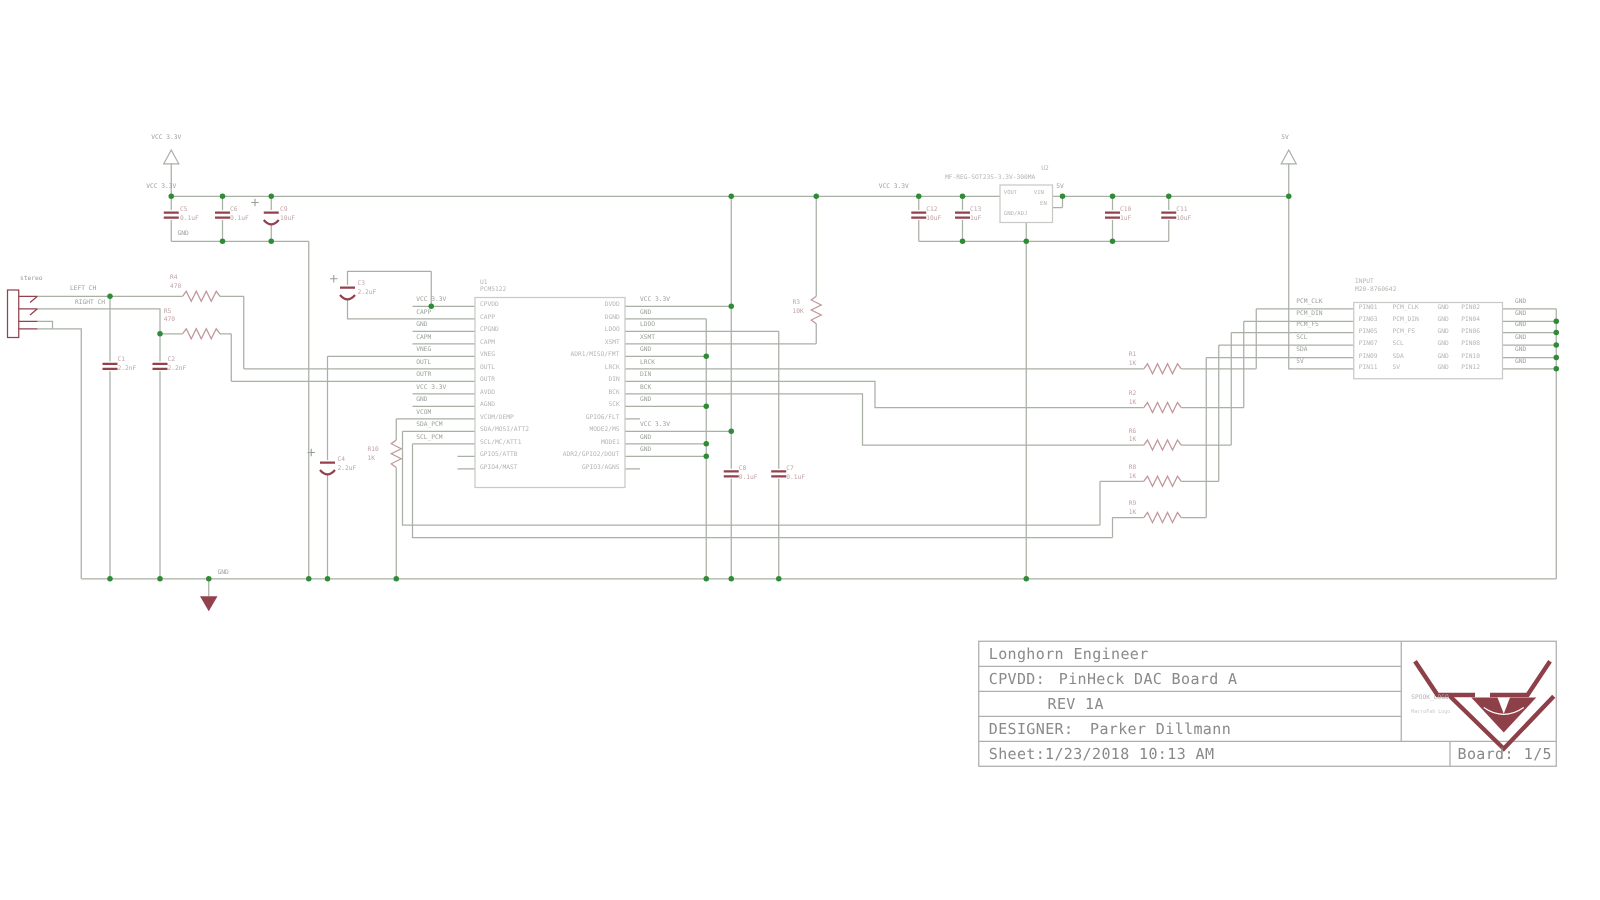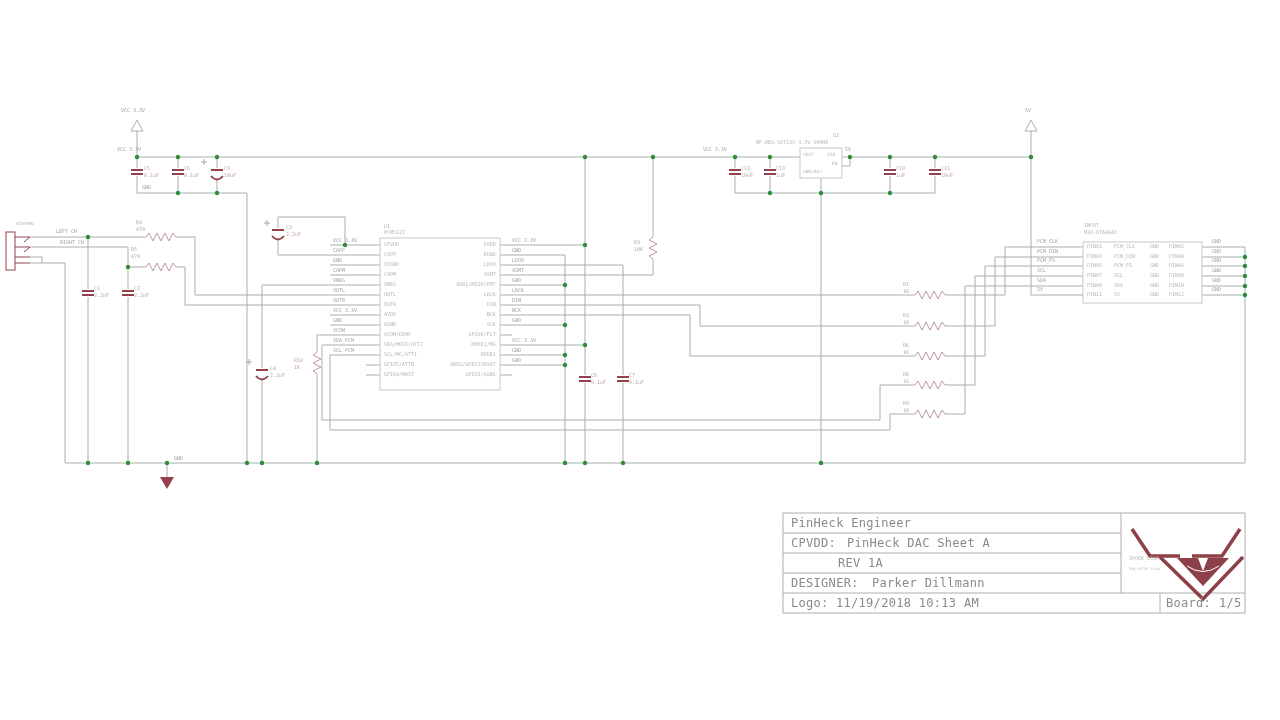--- a/index.html
+++ b/index.html
@@ -166,28 +166,28 @@
       <span class="lbl pin" style="left: 756px; top: 140px;">MF-REG-SOT23S-3.3V-300MA</span>
       <span class="lbl pin f4" style="left: 803px; top: 153px;">VOUT</span>
       <span class="lbl pin f4" style="left: 827px; top: 153px;">VIN</span>
       <span class="lbl pin f4" style="left: 832px; top: 162px;">EN</span>
       <span class="lbl pin f4" style="left: 803px; top: 170px;">GND/ADJ</span>
       <span class="lbl pin" style="left: 1084px; top: 223px;">INPUT</span>
       <span class="lbl pin" style="left: 1084px; top: 230px;">M20-8760642</span>
       <span class="lbl" style="left: 16px; top: 221px;">stereo</span>
       <span class="lbl" style="left: 56px; top: 229px;">LEFT CH</span>
       <span class="lbl" style="left: 60px; top: 240px;">RIGHT CH</span>
-      <span class="lbl tb" style="left: 791px; top: 517px;">PinHeck Engineer</span>
+      <span class="lbl tb" style="left: 791px; top: 517px;">Longhorn Engineer</span>
       <span class="lbl tb" style="left: 791px; top: 537px;">CPVDD:</span>
-      <span class="lbl tb" style="left: 847px; top: 537px;">PinHeck DAC Sheet A</span>
+      <span class="lbl tb" style="left: 847px; top: 537px;">PinHeck DAC Board A</span>
       <span class="lbl tb" style="left: 838px; top: 557px;">REV 1A</span>
       <span class="lbl tb" style="left: 791px; top: 577px;">DESIGNER:</span>
       <span class="lbl tb" style="left: 872px; top: 577px;">Parker Dillmann</span>
-      <span class="lbl tb" style="left: 791px; top: 597px;">Logo:</span>
-      <span class="lbl tb" style="left: 836px; top: 597px;">11/19/2018 10:13 AM</span>
+      <span class="lbl tb" style="left: 791px; top: 597px;">Sheet:</span>
+      <span class="lbl tb" style="left: 836px; top: 597px;">1/23/2018 10:13 AM</span>
       <span class="lbl tb" style="left: 1166px; top: 597px;">Board:</span>
       <span class="lbl tb" style="left: 1219px; top: 597px;">1/5</span>
       <span class="lbl tb2" style="left: 1129px; top: 556px;">SPOOK_LOGO</span>
       <span class="lbl tb3" style="left: 1129px; top: 567px;">MacroFab Logo</span>
       <span class="lbl pin" style="left: 384px; top: 242px;">CPVDD</span>
       <span class="lbl pin" style="left: 384px; top: 252px;">CAPP</span>
       <span class="lbl pin" style="left: 384px; top: 262px;">CPGND</span>
       <span class="lbl pin" style="left: 384px; top: 272px;">CAPM</span>
       <span class="lbl pin" style="left: 384px; top: 282px;">VNEG</span>
       <span class="lbl pin" style="left: 384px; top: 292px;">OUTL</span>

